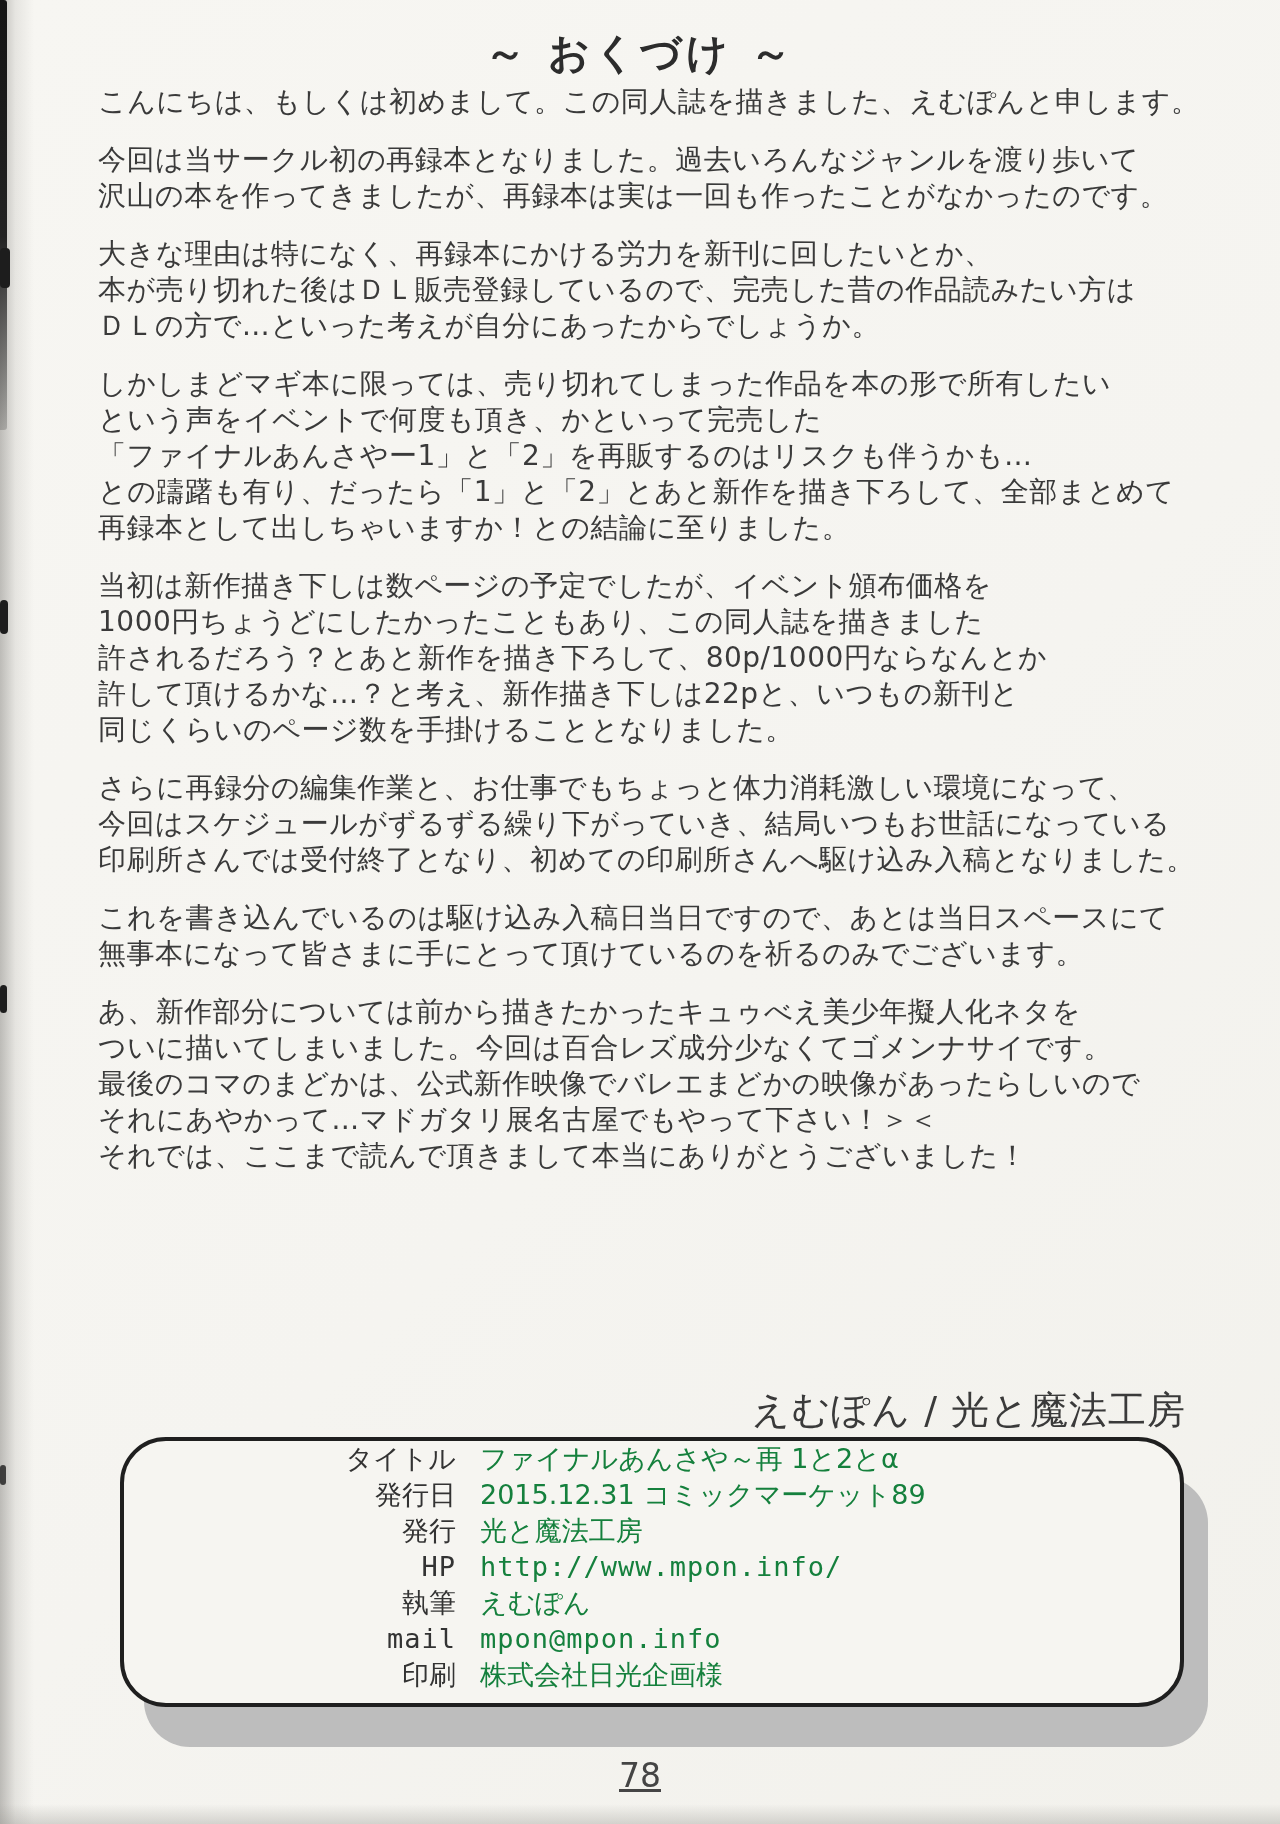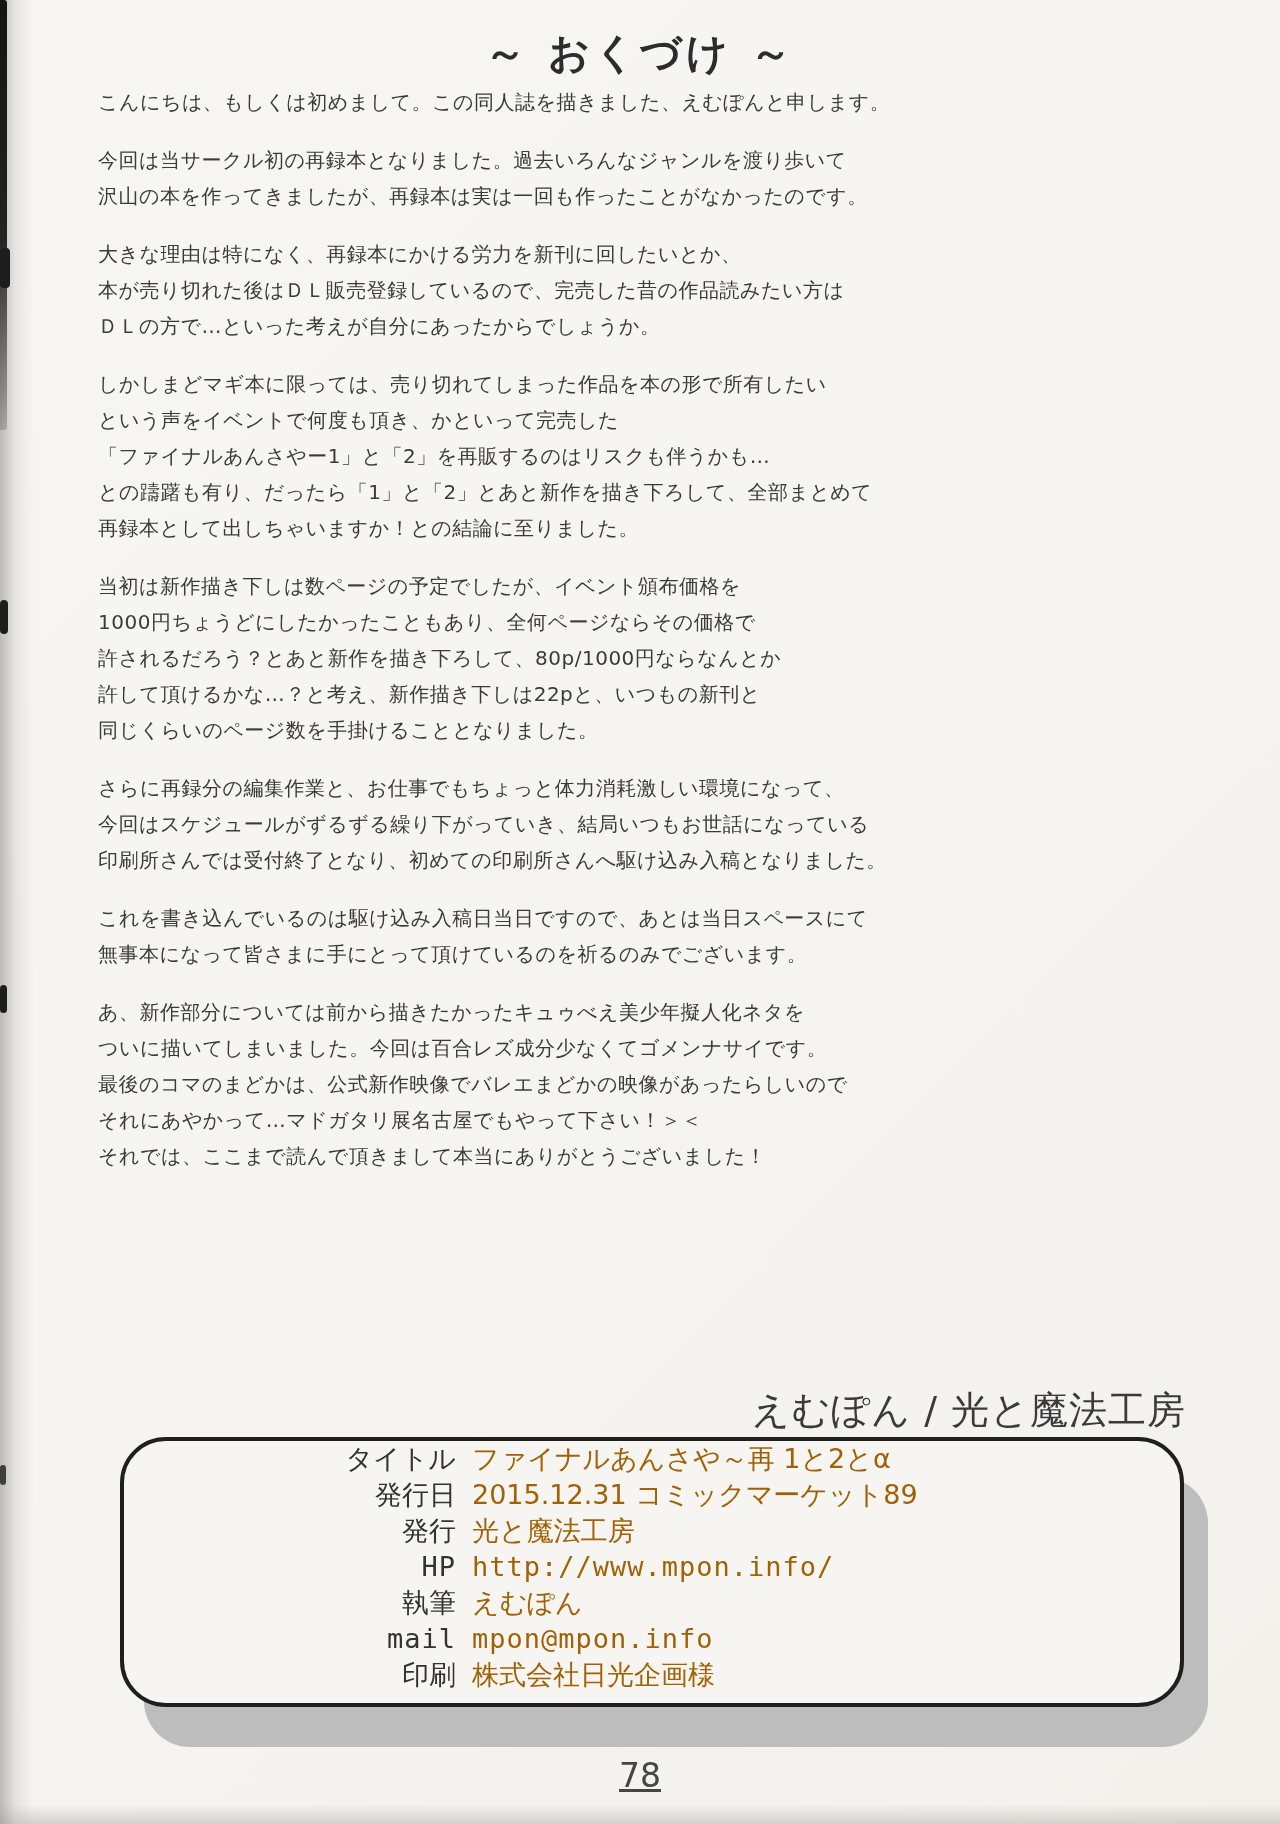--- a/index.html
+++ b/index.html
@@ -36,21 +36,21 @@
 
   .title {
     position: absolute; top: 26px; left: 0; width: 100%;
     text-align: center; font-size: 41px; font-weight: bold;
     letter-spacing: 4px; color: #2c2c2c; margin: 0;
   }
 
   .body-text { position: absolute; top: 84px; left: 98px; width: 1092px; }
   .para { margin: 0 0 22px 0; }
   .line {
-    font-size: 20px; line-height: 36px; white-space: nowrap;
+    font-size: 28px; line-height: 36px; white-space: nowrap;
     letter-spacing: 0.5px; color: #3a3a3a;
   }
 
   .signature {
     position: absolute; top: 1385px; right: 94px;
     font-size: 38px; letter-spacing: 1px; color: #3a3a3a;
   }
 
   .colophon {
     position: absolute; top: 1437px; left: 120px;
@@ -60,21 +60,21 @@
     border-radius: 46px;
     box-shadow: 24px 40px 0 #bdbdbd;
     padding-top: 0;
     box-sizing: content-box;
   }
   .c-row { display: flex; height: 36px; line-height: 36px; }
   .c-label {
     width: 332px; text-align: right;
     font-size: 27px; color: #333;
   }
-  .c-value { margin-left: 16px; font-size: 27px; color: #a16207; }
+  .c-value { margin-left: 24px; font-size: 27px; color: #15803d; }
   .mono .c-label, .mono .c-value {
     font-family: "DejaVu Sans Mono", "Liberation Mono", monospace;
     letter-spacing: 1px;
   }
 
   .page-number {
     position: absolute; top: 1756px; left: 0; width: 100%;
     text-align: center; font-size: 33px; color: #454545; text-decoration: underline;
   }
 </style>
@@ -108,21 +108,21 @@
     </div>
     <div class="para">
       <div class="line">しかしまどマギ本に限っては、売り切れてしまった作品を本の形で所有したい</div>
       <div class="line">という声をイベントで何度も頂き、かといって完売した</div>
       <div class="line">「ファイナルあんさやー1」と「2」を再販するのはリスクも伴うかも…</div>
       <div class="line">との躊躇も有り、だったら「1」と「2」とあと新作を描き下ろして、全部まとめて</div>
       <div class="line">再録本として出しちゃいますか！との結論に至りました。</div>
     </div>
     <div class="para">
       <div class="line">当初は新作描き下しは数ページの予定でしたが、イベント頒布価格を</div>
-      <div class="line">1000円ちょうどにしたかったこともあり、全何ページならその価格で</div>
+      <div class="line">1000円ちょうどにしたかったこともあり、この同人誌を描きました</div>
       <div class="line">許されるだろう？とあと新作を描き下ろして、80p/1000円ならなんとか</div>
       <div class="line">許して頂けるかな…？と考え、新作描き下しは22pと、いつもの新刊と</div>
       <div class="line">同じくらいのページ数を手掛けることとなりました。</div>
     </div>
     <div class="para">
       <div class="line">さらに再録分の編集作業と、お仕事でもちょっと体力消耗激しい環境になって、</div>
       <div class="line">今回はスケジュールがずるずる繰り下がっていき、結局いつもお世話になっている</div>
       <div class="line">印刷所さんでは受付終了となり、初めての印刷所さんへ駆け込み入稿となりました。</div>
     </div>
     <div class="para">

